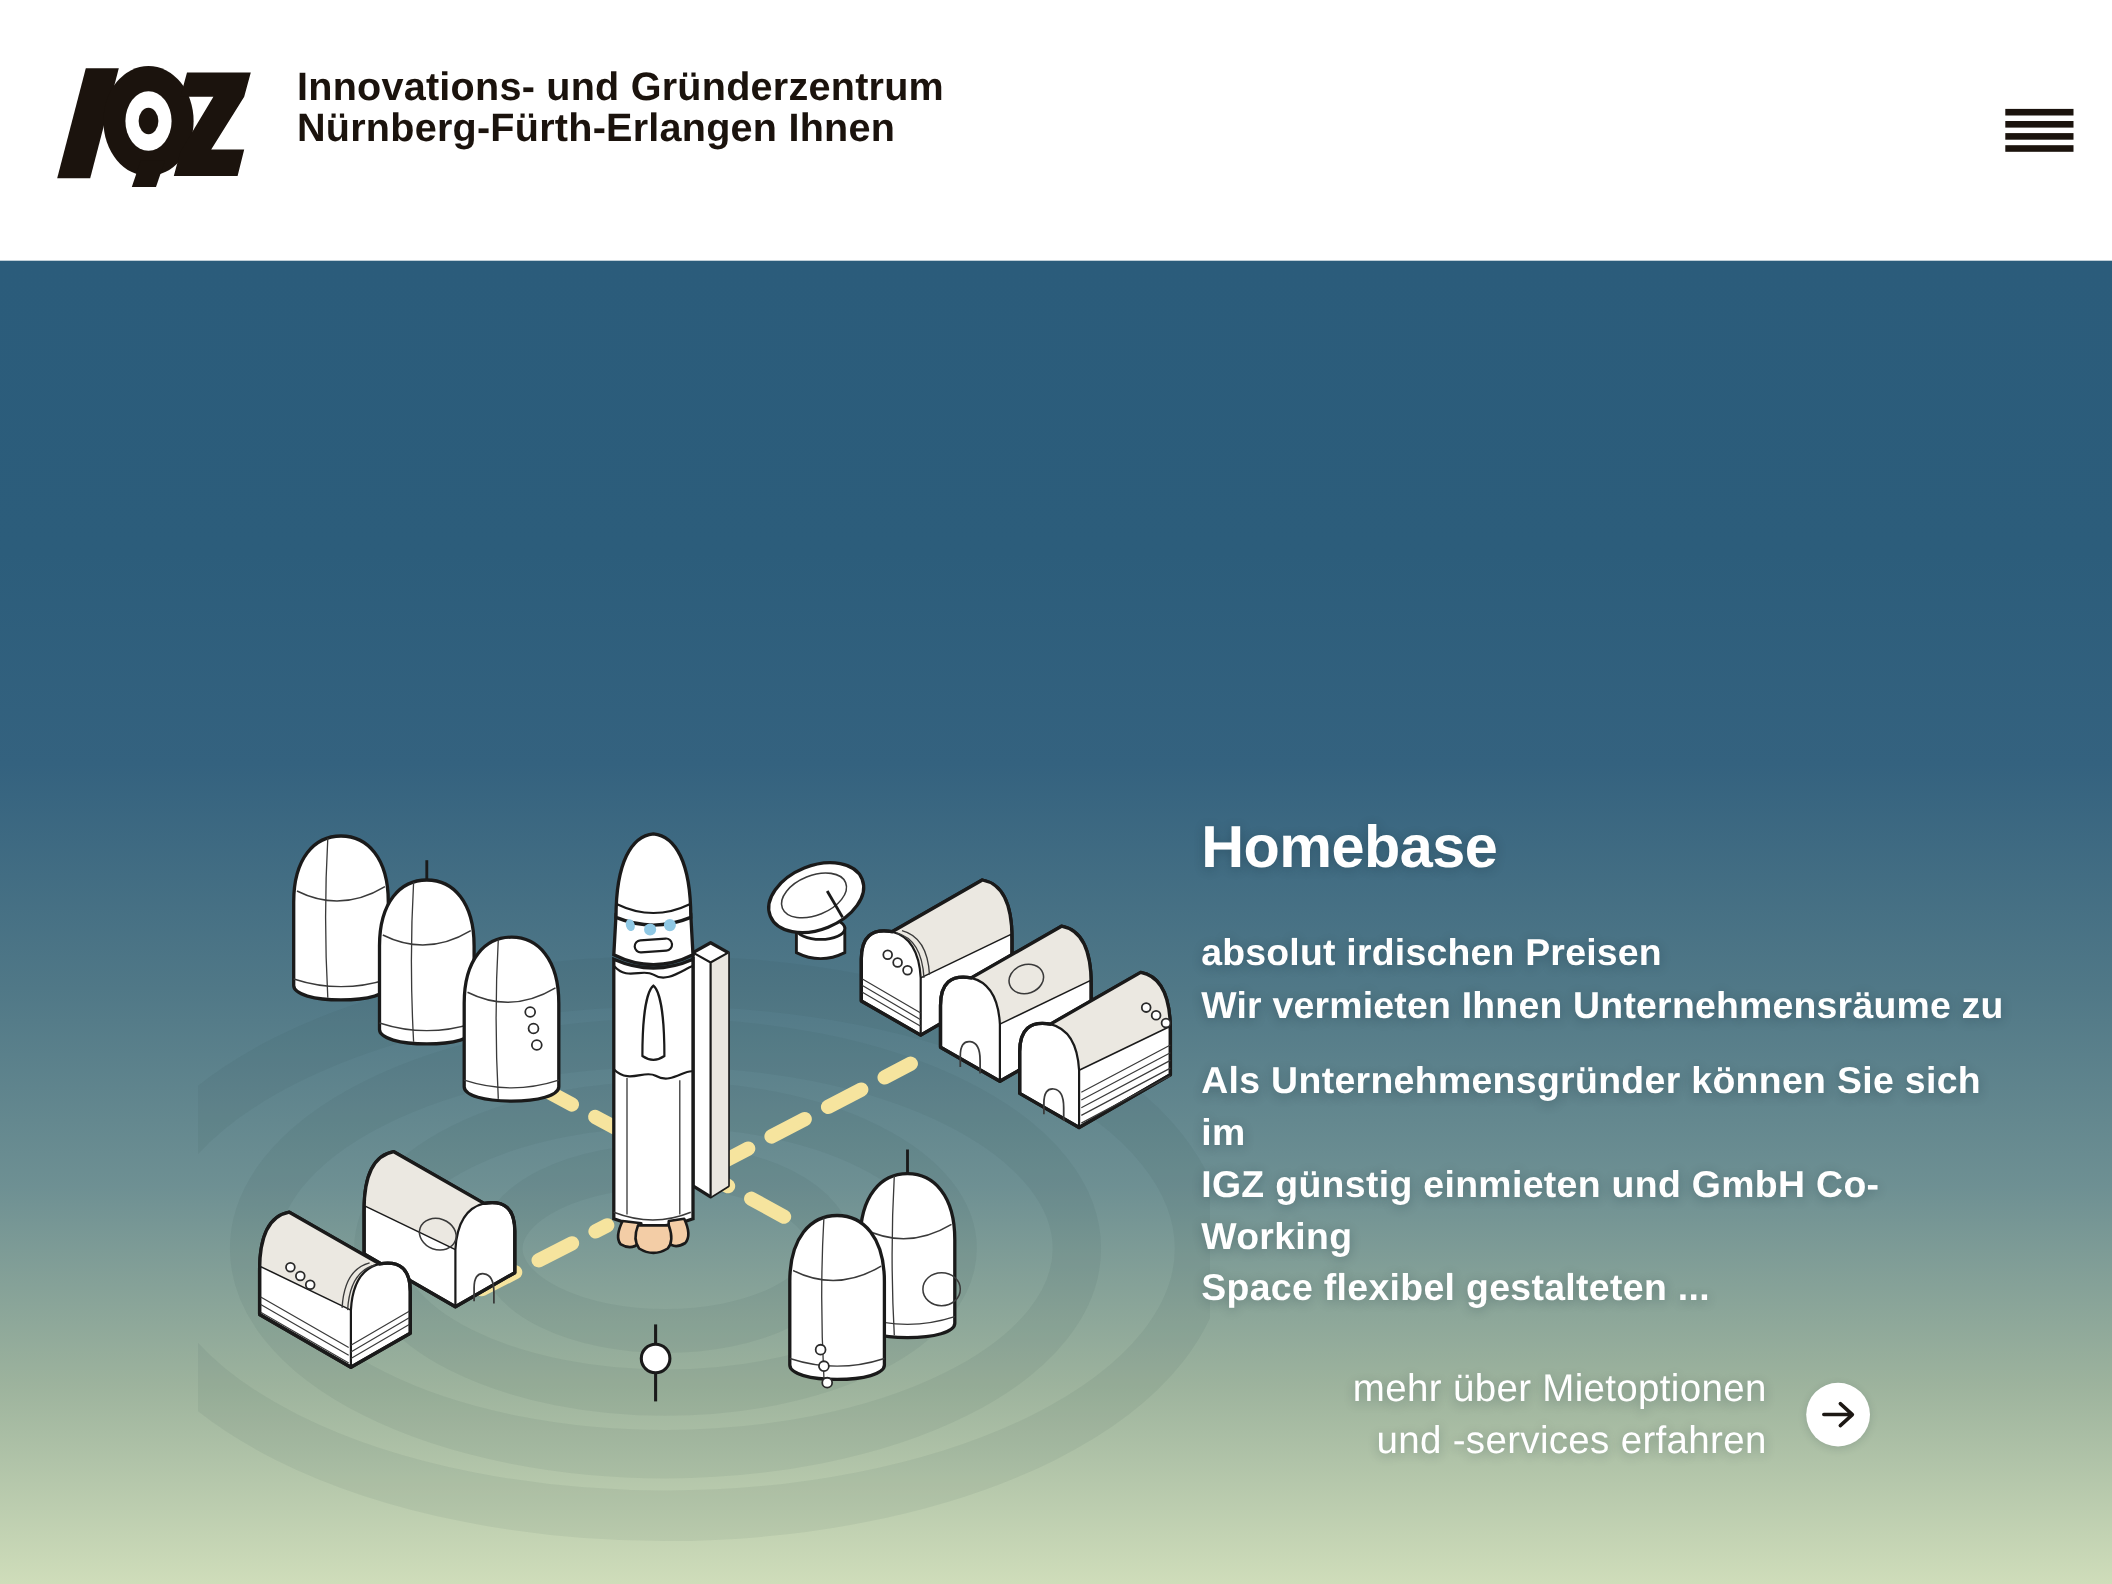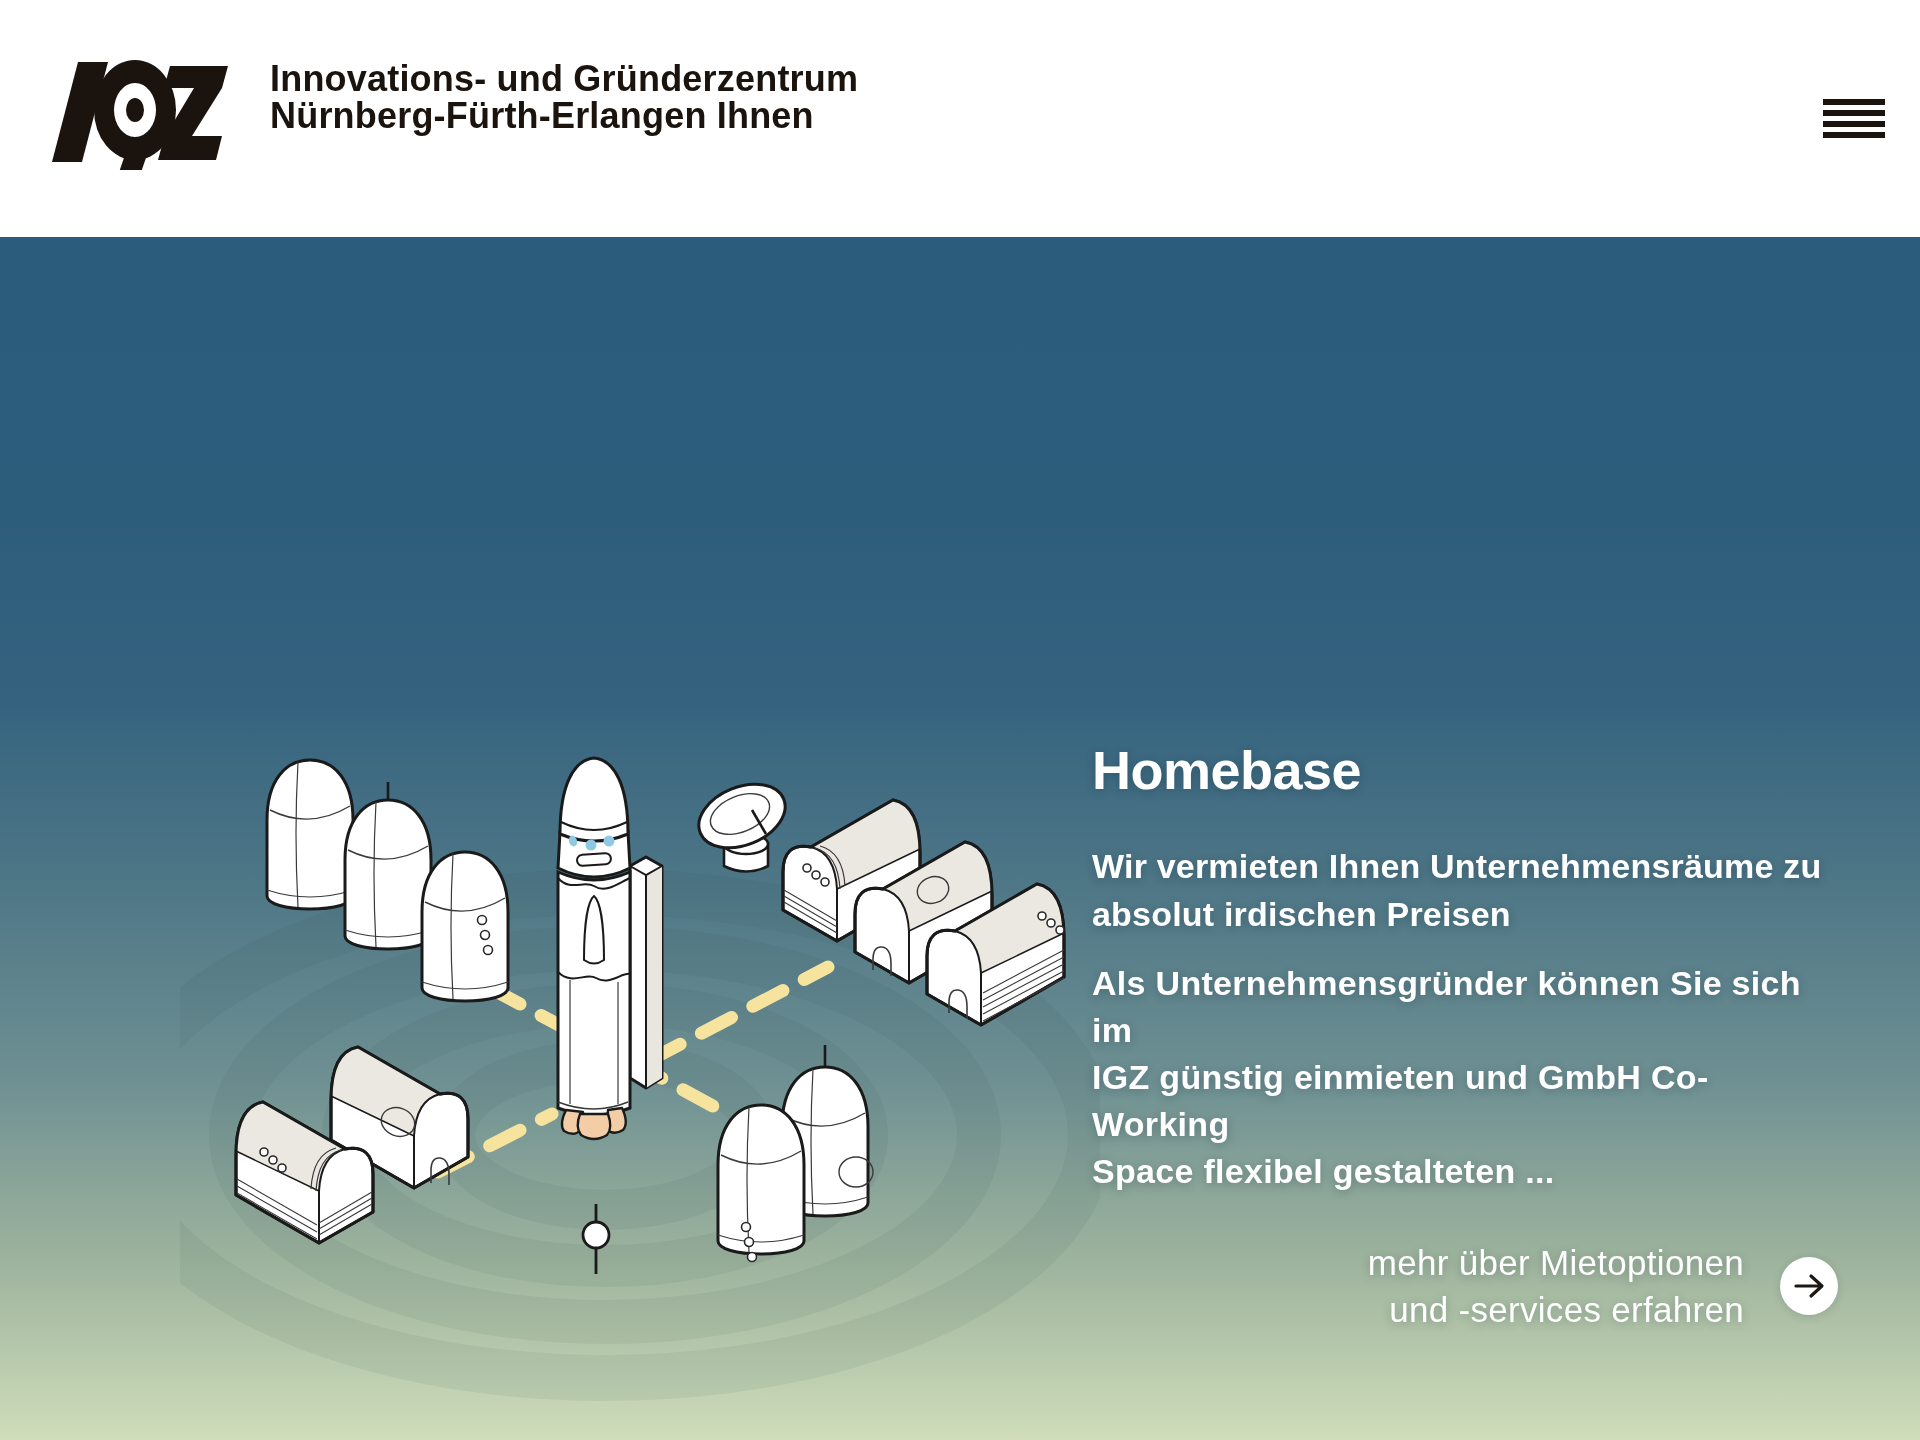--- a/index.html
+++ b/index.html
@@ -34,21 +34,21 @@
   .hero-text h1{
     margin:0;font-size:54px;line-height:60px;font-weight:700;letter-spacing:-.5px;
   }
   .subhead{
     margin-top:42px;font-size:34px;line-height:48px;font-weight:700;letter-spacing:.2px;
   }
   .bodytext{
     margin-top:22px;font-size:34px;line-height:47px;font-weight:700;letter-spacing:.3px;
   }
   .link-row{
-    margin-top:44px;display:flex;justify-content:flex-end;align-items:center;gap:36px;
+    margin-top:44px;display:flex;justify-content:center;align-items:center;gap:36px;
   }
   .link-text{
     text-align:right;font-size:35px;line-height:47px;font-weight:400;letter-spacing:.3px;cursor:pointer;
   }
   .circle-btn{
     width:58px;height:58px;border-radius:50%;background:#ffffff;border:none;
     display:flex;align-items:center;justify-content:center;cursor:pointer;flex:0 0 auto;
     box-shadow:0 2px 8px rgba(20,40,50,.15);
   }
   .line{display:block;}
@@ -217,22 +217,22 @@
     <g>
       <line x1="416" y1="484" x2="416" y2="554" stroke="#1a1a1a" stroke-width="2.8"></line>
       <circle cx="416" cy="515" r="13" fill="#ffffff" stroke="#1a1a1a" stroke-width="2.8"></circle>
     </g>
   </svg>
 
   <div class="hero-text">
     <h1>Homebase</h1>
 
     <div class="subhead">
+      <span class="line">absolut irdischen Preisen</span>
       <span class="line">Wir vermieten Ihnen Unternehmensräume zu</span>
-      <span class="line">absolut irdischen Preisen</span>
     </div>
 
     <div class="bodytext">
       <span class="line">Als Unternehmensgründer können Sie sich im</span>
       <span class="line">IGZ günstig einmieten und GmbH Co-Working</span>
       <span class="line">Space flexibel gestalteten ...</span>
     </div>
 
     <div class="link-row">
       <div class="link-text">

